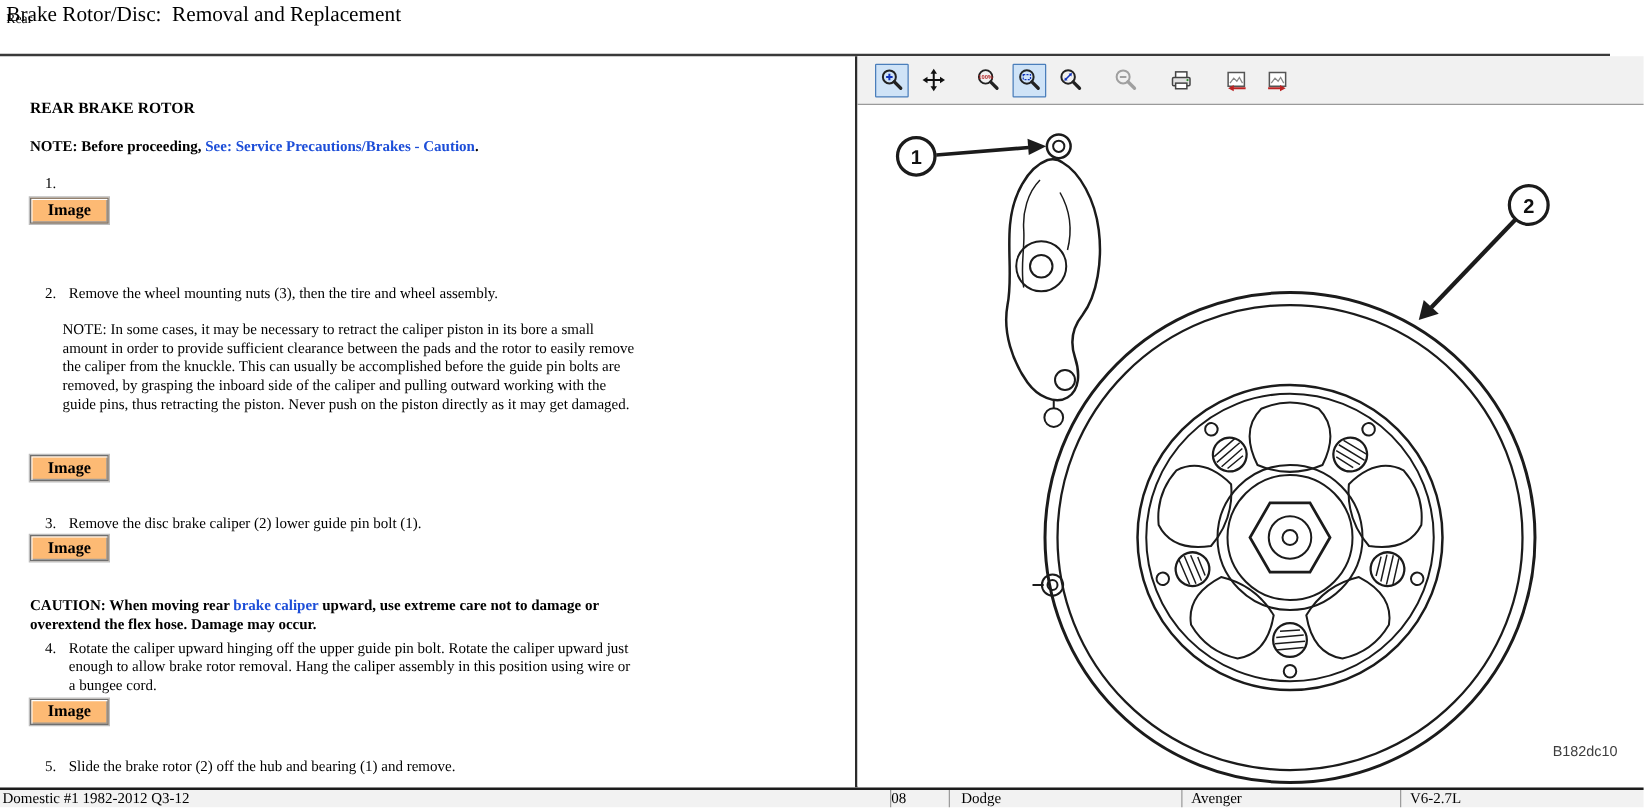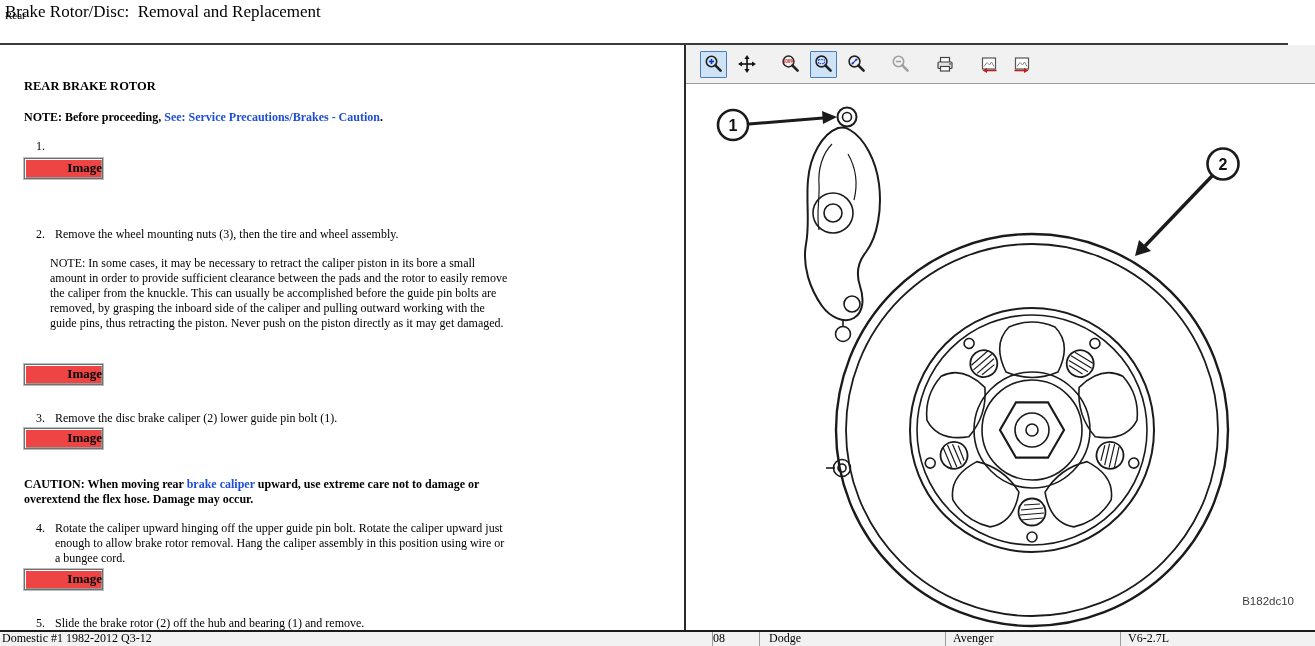--- a/index.html
+++ b/index.html
@@ -16,24 +16,24 @@
   .section-heading{font-size:12.5px;font-weight:bold;margin-bottom:16px}
   .note-line{font-weight:bold;margin-bottom:14px}
   a.doclink{color:#1d4ed8;font-weight:bold;cursor:pointer}
   .step{display:flex;margin-left:12px}
   .step .num{width:19px;flex:none}
   .step .text{max-width:452px}
   .mb2{margin-bottom:2px}.mb3{margin-bottom:3px}.mb4{margin-bottom:4px}
   .mb14{margin-bottom:14px}.mb24{margin-bottom:24px}
   .mb26{margin-bottom:26px}.mb28{margin-bottom:28px}
   .inline-note{font-weight:normal;margin-left:26px;max-width:460px;margin-bottom:33px}
-  .caution{font-weight:bold;max-width:486px;margin-bottom:14px}
-  .img-btn{display:inline-block;width:79px;height:21px;line-height:18px;text-align:right;
+  .caution{font-weight:bold;max-width:486px;margin-bottom:4px}
+  .img-btn{display:inline-block;width:63px;height:21px;line-height:18px;text-align:center;
     font-family:"Liberation Serif",serif;font-size:13px;font-weight:bold;color:#000;
-    background:#ef4444;border:1px solid #6f6f6f;outline:1px solid #bdbdbd;
+    background:#fdba74;border:1px solid #6f6f6f;outline:1px solid #bdbdbd;
     box-shadow:inset 1px 1px 0 #ffffff, inset -1px -1px 0 #9a9a9a;cursor:default}
 
   
   .right-panel{position:absolute;left:684px;top:45px;width:631px;height:585px;border-left:2px solid #2b2b2b;background:#fff}
   .toolbar{height:39px;background:#f1f1f1;border-bottom:1px solid #9a9a9a;display:flex;align-items:center;padding-left:14px}
   .tb-btn{width:27px;height:27px;display:flex;align-items:center;justify-content:center;margin-right:6px;border:1px solid transparent;border-radius:1px;cursor:pointer}
   .tb-btn.selected{background:#cfe3f7;border:1px solid #4a7ebb}
   .tb-btn.disabled{cursor:default}
   .tb-gap{width:11px}
   .drawing-area{position:relative;width:629px;height:545px;background:#fff}

